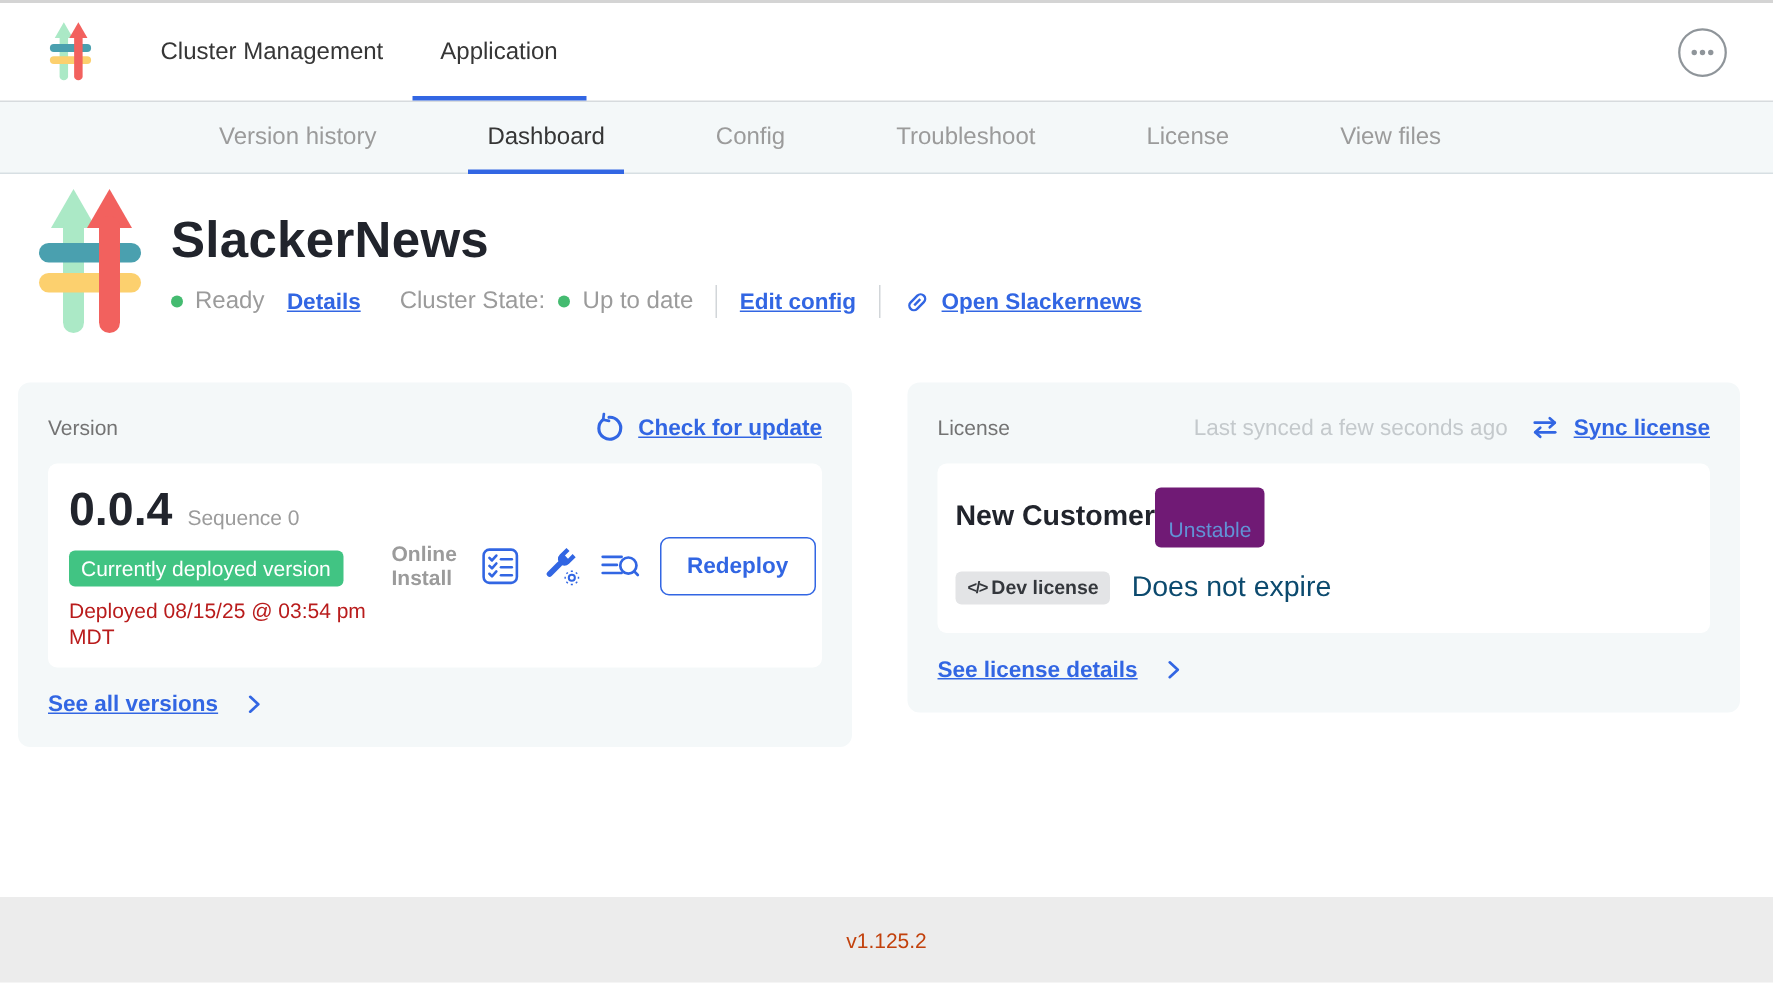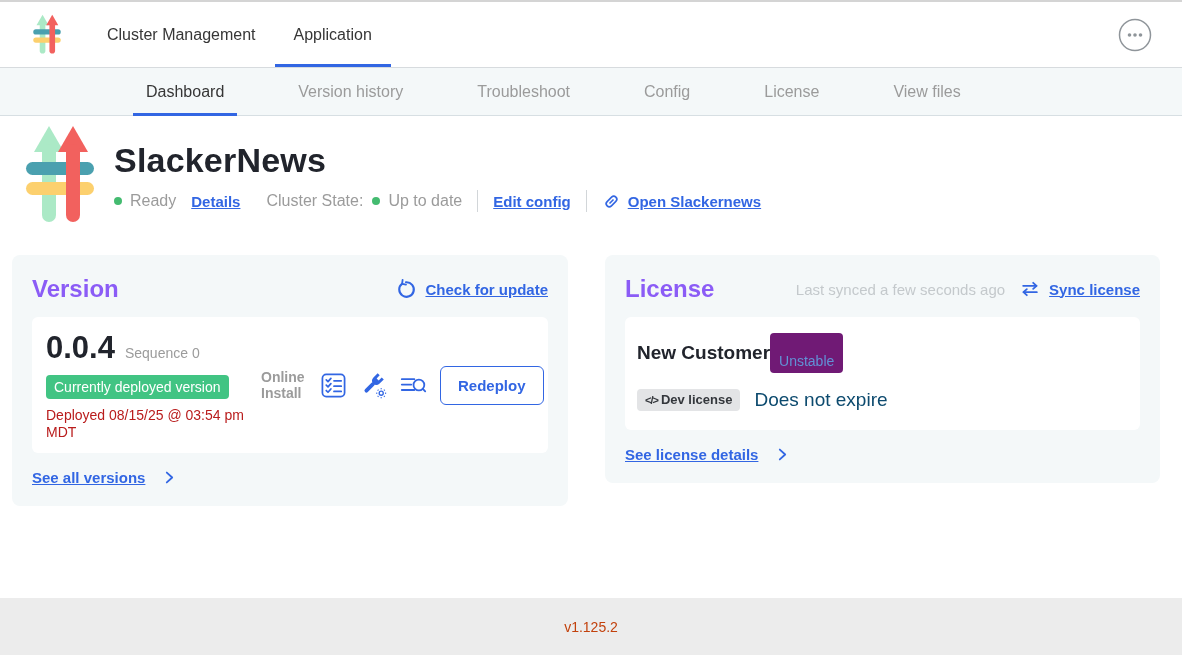--- a/index.html
+++ b/index.html
@@ -50,21 +50,21 @@
   .cluster-dot { margin-left:9px; margin-right:8px; }
   .vdiv { width:1px; height:22px; background:#d2d6d9; margin:0 15px; flex:none; }
   .openapp { display:flex; align-items:center; gap:7px; }
 
   
   .cards { display:flex; align-items:flex-start; margin:27px 12px 0 12px; gap:37px; }
   .card { background:#f4f8f9; border-radius:8px; padding:20px; }
   .card-version { width:556px; }
   .card-license { width:555px; }
   .card-head { display:flex; align-items:center; }
-  .card-title { font-size:24px; font-weight:bold; color:#8b5cf6; }
+  .card-title { font-size:14px; font-weight:normal; color:#737373; }
   .head-right { margin-left:auto; display:flex; align-items:center; gap:9px; }
   .inner { background:#fff; border-radius:6px; margin-top:14px; }
 
   
   .version-inner { display:flex; align-items:center; padding:13px 14px; min-height:130px; }
   .v-left { width:215px; flex:none; }
   .v-num-row { display:flex; align-items:baseline; }
   .v-num { font-size:31px; font-weight:bold; color:#21242c; }
   .v-seq { font-size:14px; color:#9b9b9b; margin-left:10px; }
   .v-badge { display:inline-block; background:#41c483; color:#fff; font-size:14px;
@@ -123,24 +123,24 @@
       <svg viewBox="0 0 34 34" width="34" height="34">
         <circle cx="17" cy="17" r="15.5" fill="none" stroke="#8f959a" stroke-width="1.5"></circle>
         <circle cx="11.5" cy="17" r="1.8" fill="#8f959a"></circle>
         <circle cx="17" cy="17" r="1.8" fill="#8f959a"></circle>
         <circle cx="22.5" cy="17" r="1.8" fill="#8f959a"></circle>
       </svg>
     </button>
   </div>
 
   <div class="subnav">
+    <div class="subnav-tab">Version history</div>
     <div class="subnav-tab active">Dashboard</div>
-    <div class="subnav-tab">Version history</div>
+    <div class="subnav-tab">Config</div>
     <div class="subnav-tab">Troubleshoot</div>
-    <div class="subnav-tab">Config</div>
     <div class="subnav-tab">License</div>
     <div class="subnav-tab">View files</div>
   </div>
 
   <div class="main">
 
     <div class="app-header">
       <div class="app-logo">
         <svg viewBox="0 0 80 104" width="80" height="104">
           <polygon points="29,2 14,28 44,28" fill="#abe9c6"></polygon>

